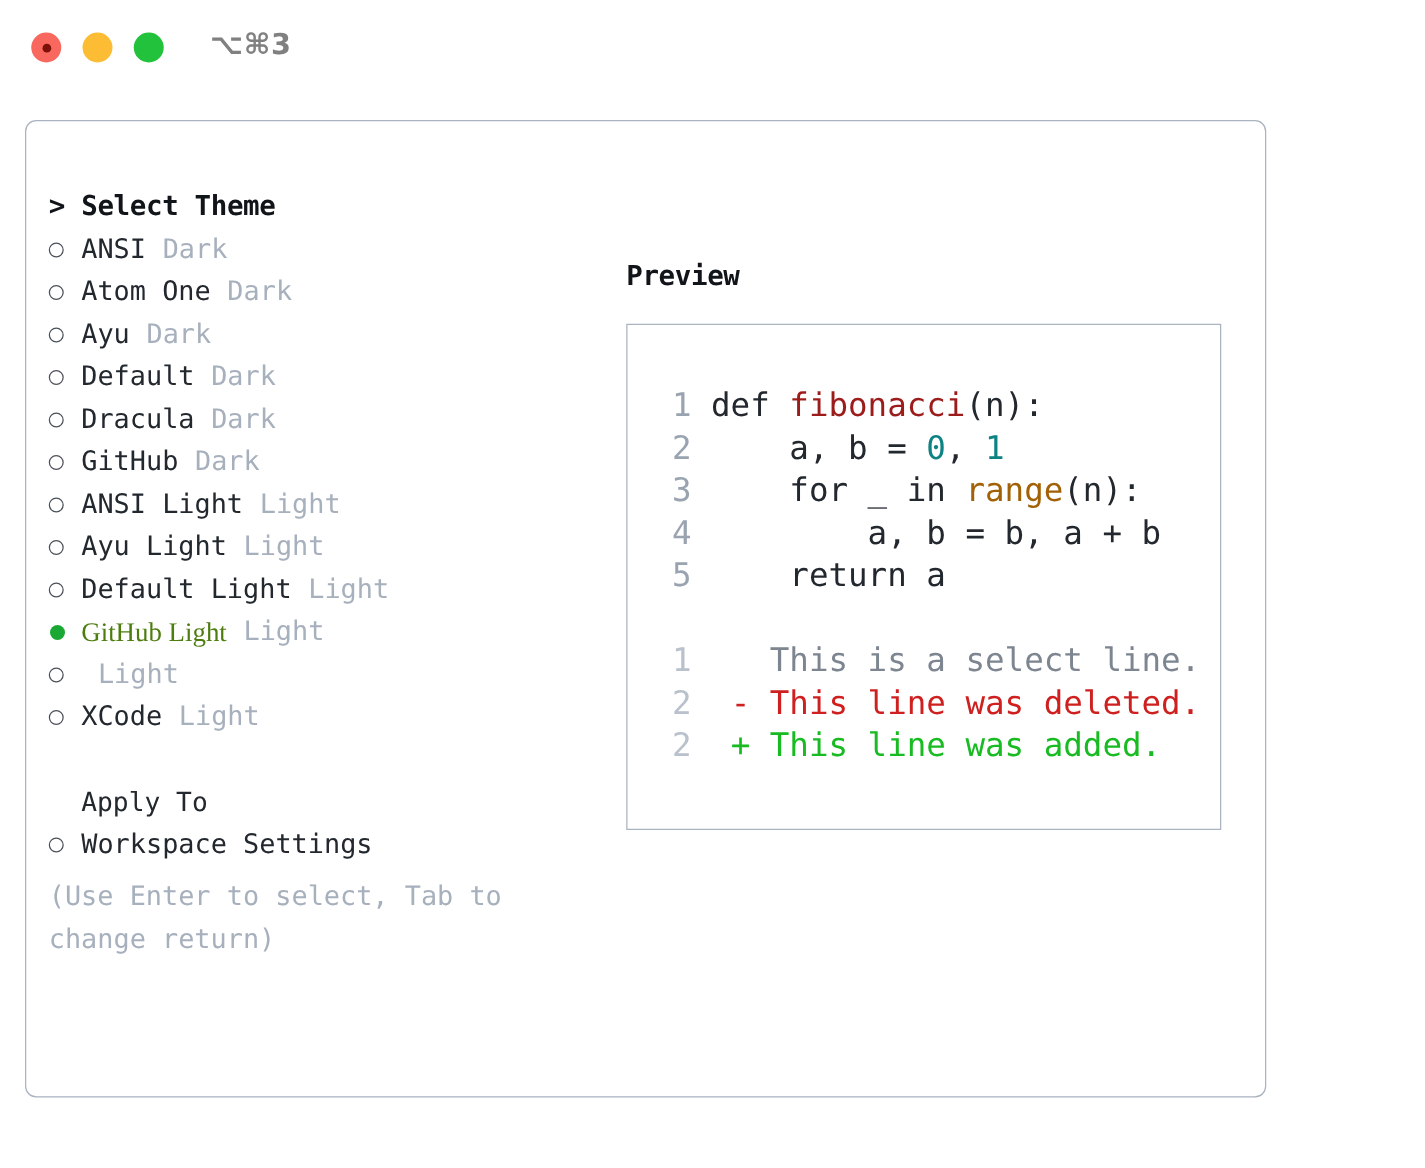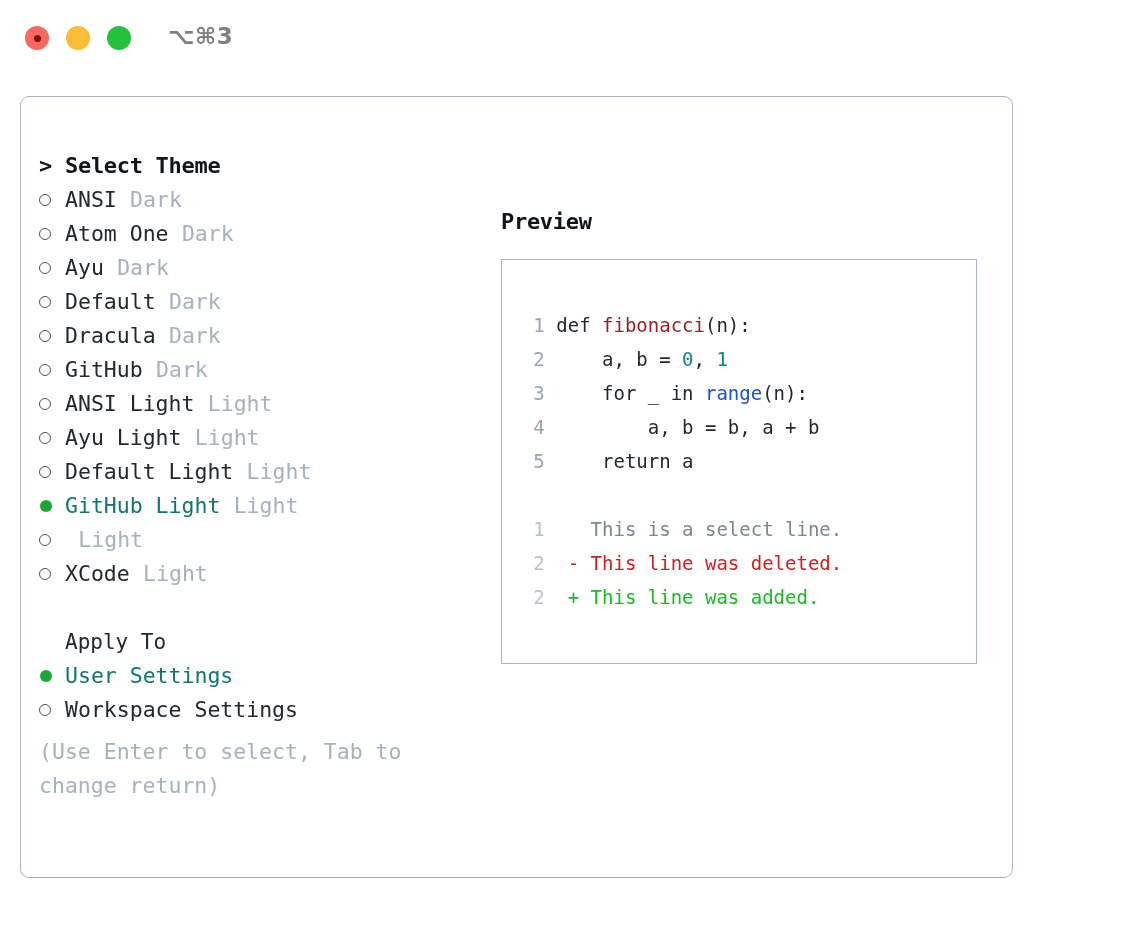--- a/index.html
+++ b/index.html
@@ -133,21 +133,21 @@
   .marker .fill {
     position: absolute;
     left: 0.5px; top: 50%;
     width: 12px; height: 12px;
     margin-top: -6px;
     border-radius: 50%;
     background: #1aa834;
   }
 
   .theme-name { color: #23282e; }
-  .theme-name.selected { color: #0f766e; }
+  .theme-name.selected { color: #4d7c0f; font-family: Liberation Serif, serif; }
   .theme-kind {
     color: #a7b0bd;
     margin-left: 0.62em;
   }
 
   .section-label {
     font-size: 21px;
     color: #23282e;
     padding-left: 26px;
   }
@@ -181,37 +181,37 @@
     margin-top: 20px;
     width: 476px;
     height: 405px;
     border: 1.6px solid #aab3c0;
     box-sizing: border-box;
     background: #ffffff;
     padding: 48px 0 0 20px;
   }
 
   .code-line {
-    font-size: 19px;
+    font-size: 26px;
     line-height: 34px;
     white-space: pre;
     color: #23282e;
   }
   .ln {
     display: inline-block;
     width: 1.2em;
     text-align: right;
     color: #9aa4b0;
   }
   .ln-dim { color: #b9c1cc; }
   .gap-line { height: 34px; }
 
   .tok-fn   { color: #9c1c1c; }
   .tok-num  { color: #0d8383; }
-  .tok-call { color: #1d4ed8; }
+  .tok-call { color: #a16207; }
 
   .diff-ctx { color: #7d8590; }
   .diff-del { color: #cf2020; }
   .diff-add { color: #18bb22; }
 </style>
 </head>
 <body>
 
 <div class="window">
 
@@ -319,26 +319,20 @@
           </div>
         </div>
 
       <div class="spacer"></div>
 
       <div class="row">
         <span class="section-label">Apply To</span>
       </div>
 
       <div id="apply-list">
-          <div class="row">
-            <span class="marker">
-              <span class="fill"></span>
-            </span>
-            <span class="theme-name selected">User Settings</span>
-          </div>
           <div class="row">
             <span class="marker">
               <span class="ring"></span>
             </span>
             <span class="theme-name">Workspace Settings</span>
           </div>
         </div>
 
       <div class="hint">
         <div>(Use Enter to select, Tab to</div>

